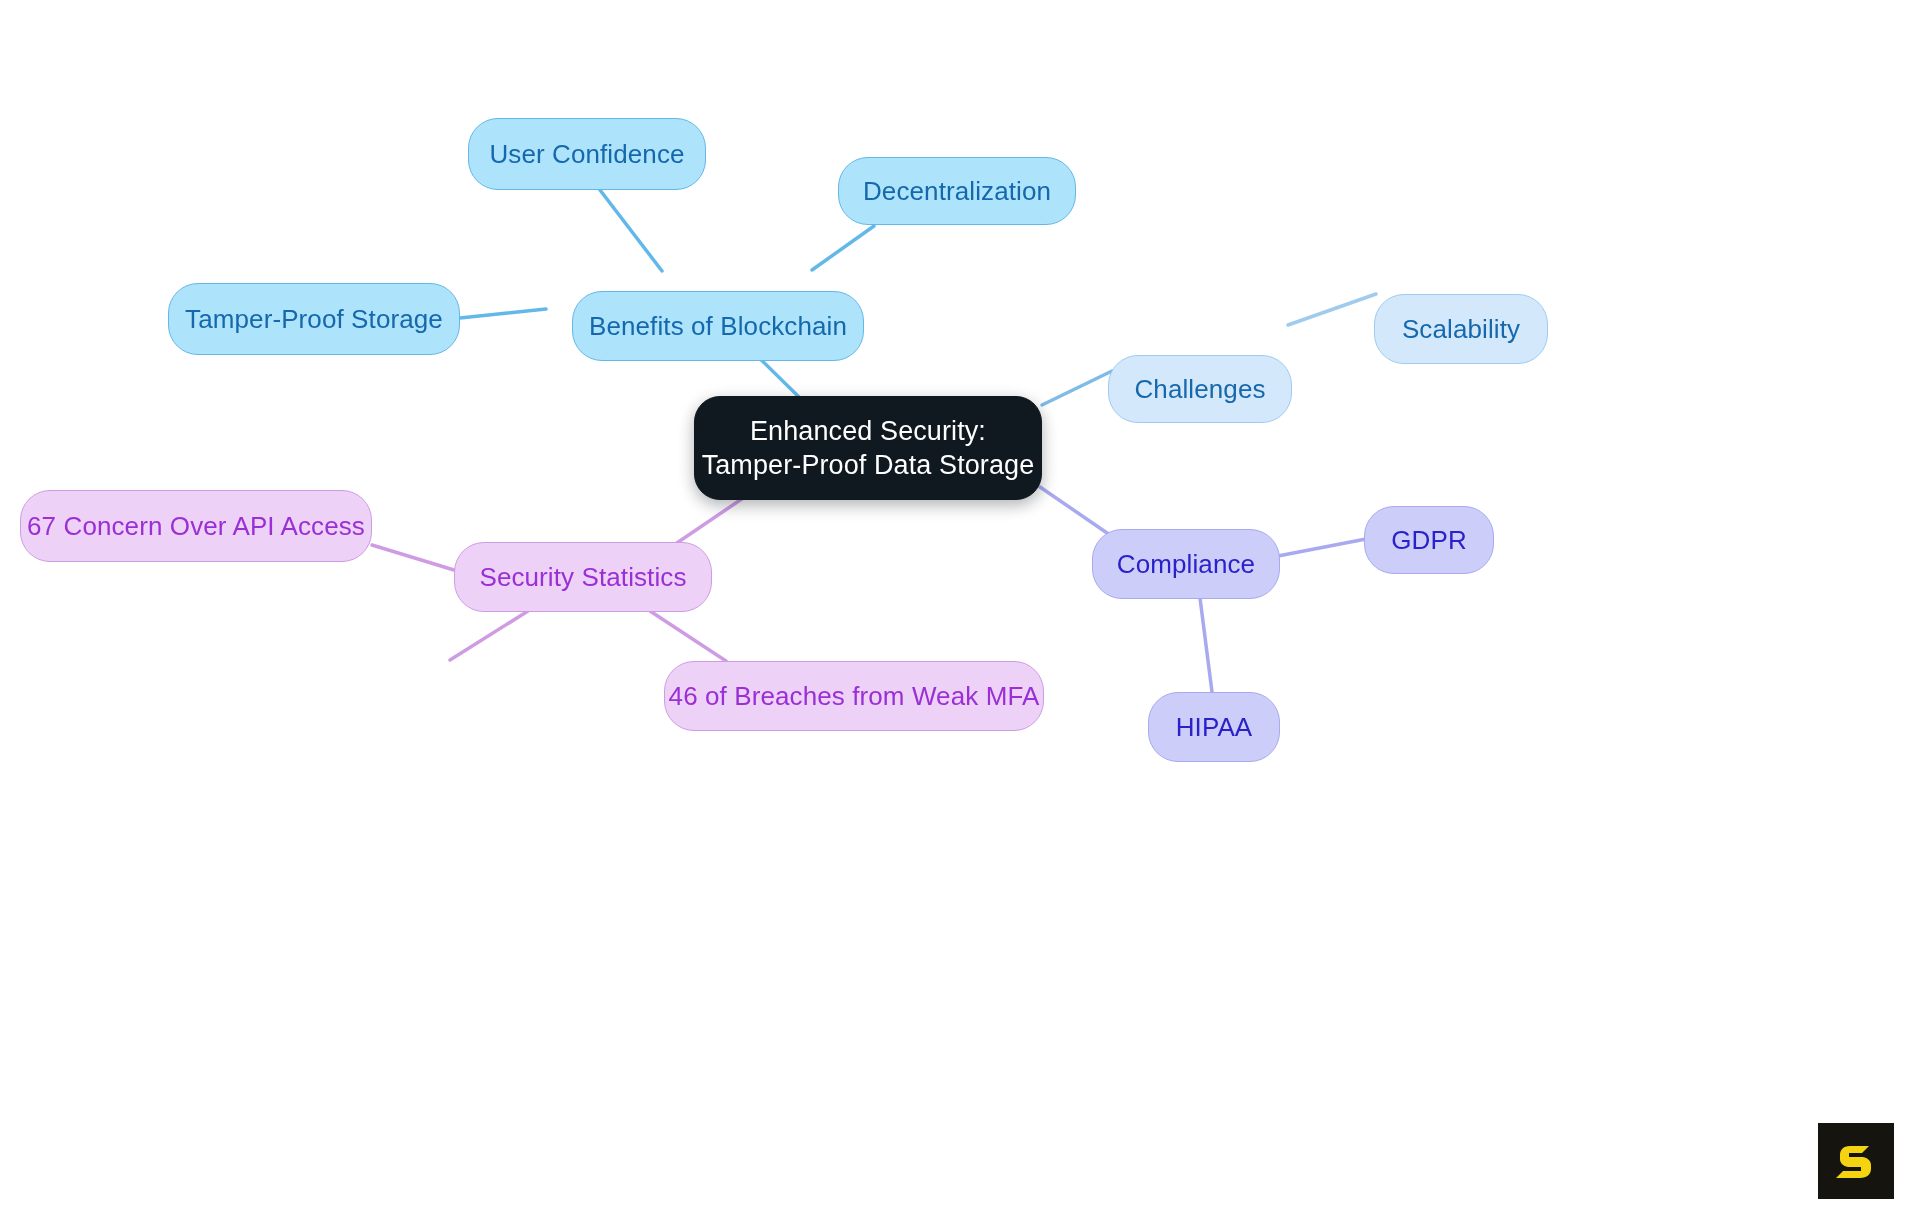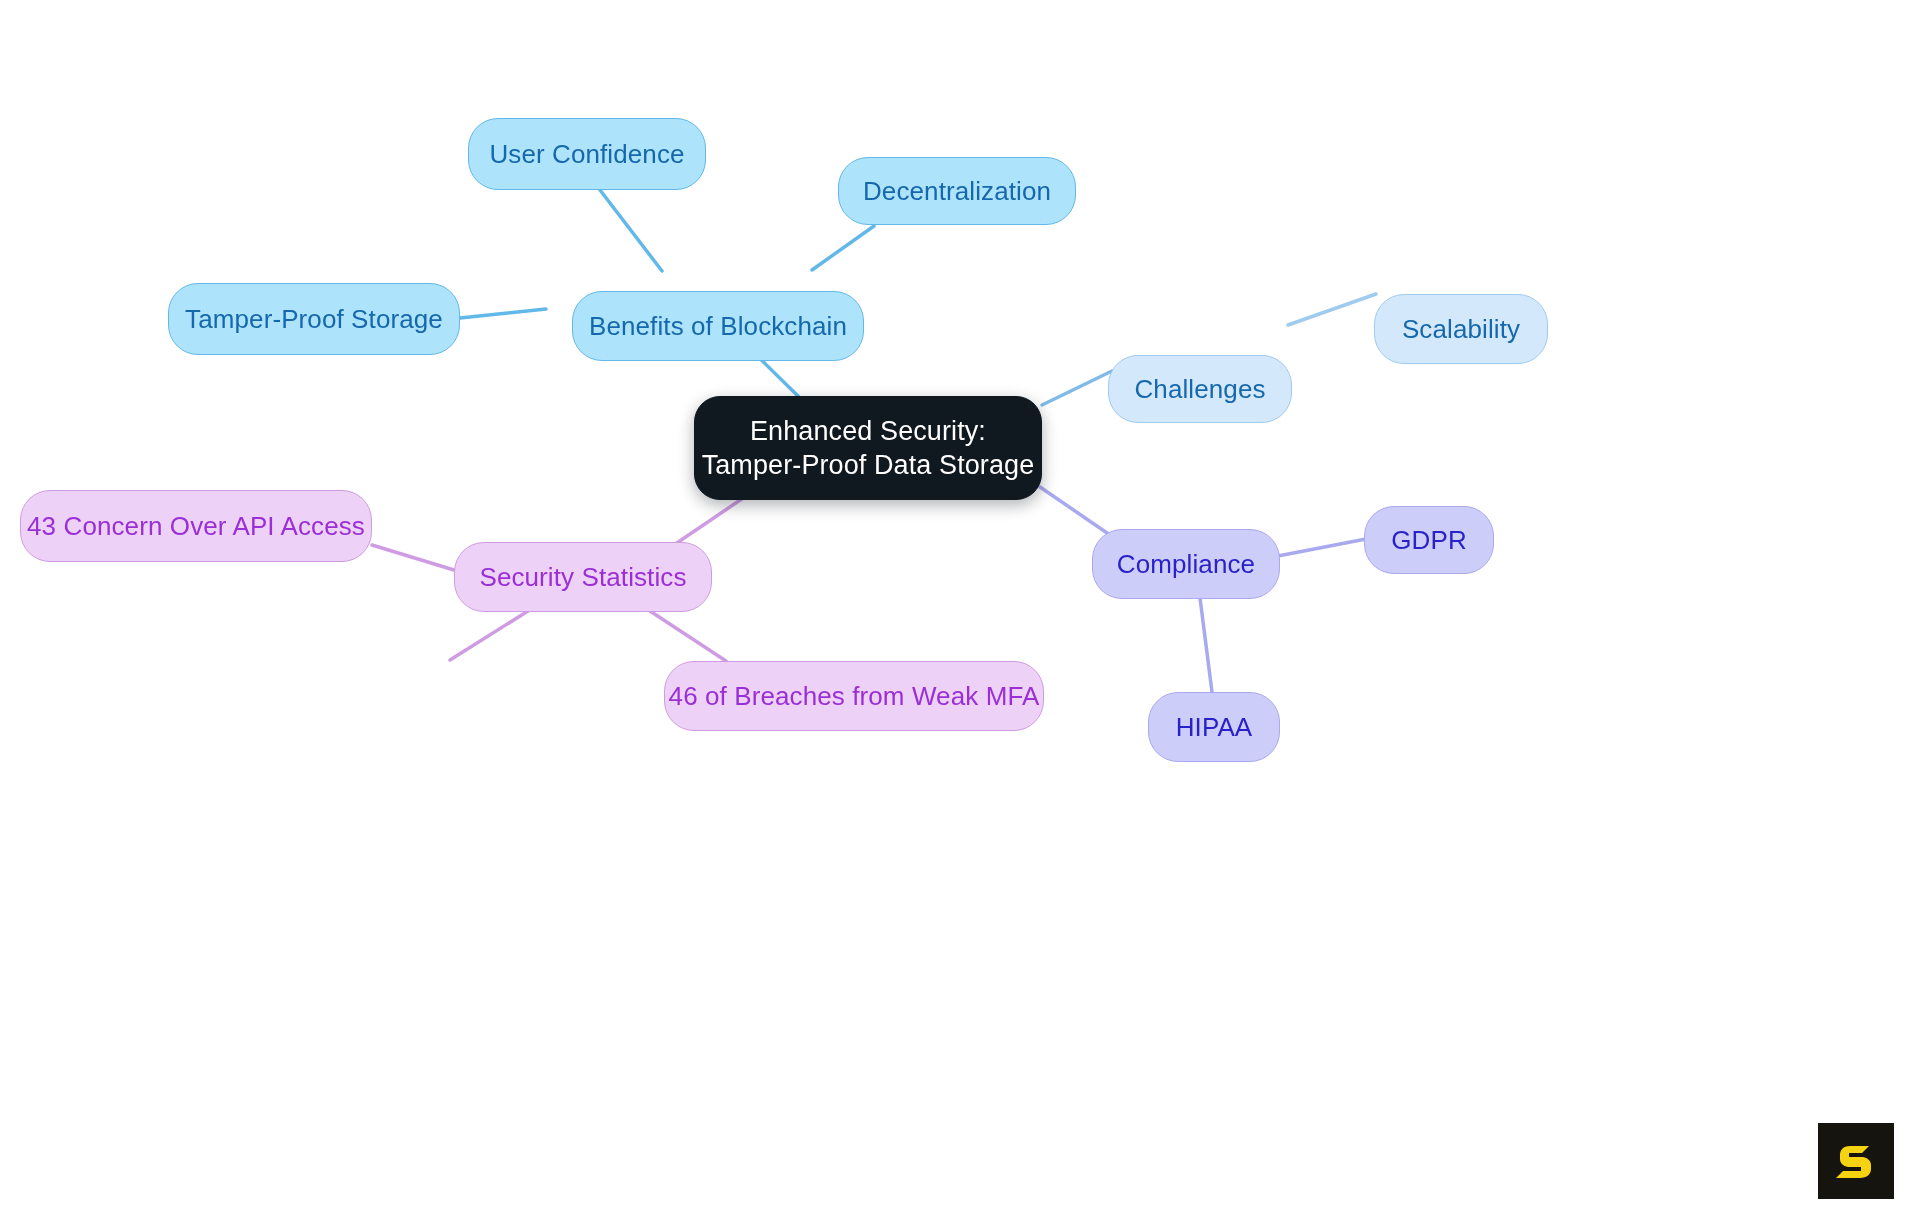--- a/index.html
+++ b/index.html
@@ -144,21 +144,21 @@
     <span>GDPR</span>
   </div>
   <div class="node node-indigo" style="left:1148px; top:692px; width:132px; height:70px;">
     <span>HIPAA</span>
   </div>
 
   <div class="node node-purple" style="left:454px; top:542px; width:258px; height:70px;">
     <span>Security Statistics</span>
   </div>
   <div class="node node-purple" style="left:20px; top:490px; width:352px; height:72px;">
-    <span>43 Concern Over API Access</span>
+    <span>67 Concern Over API Access</span>
   </div>
   <div class="node node-purple" style="left:620px; top:661px; width:380px; height:70px;margin-left:44px;">
     <span>46 of Breaches from Weak MFA</span>
   </div>
 
   <div id="brand-logo">
     <svg width="46" height="46" viewBox="0 0 46 46">
       <path d="M36 8 L17 8 C10 8 7 12 7 17 L7 21 C7 25 10 28 15 29 L28 29 L28 33 L10 33 L3 40 L27 40 C34 40 38 36 38 31 L38 27 C38 23 35 20 30 19 L16 19 L16 15 L29 15 Z" fill="#f5d311"></path>
     </svg>
   </div>

